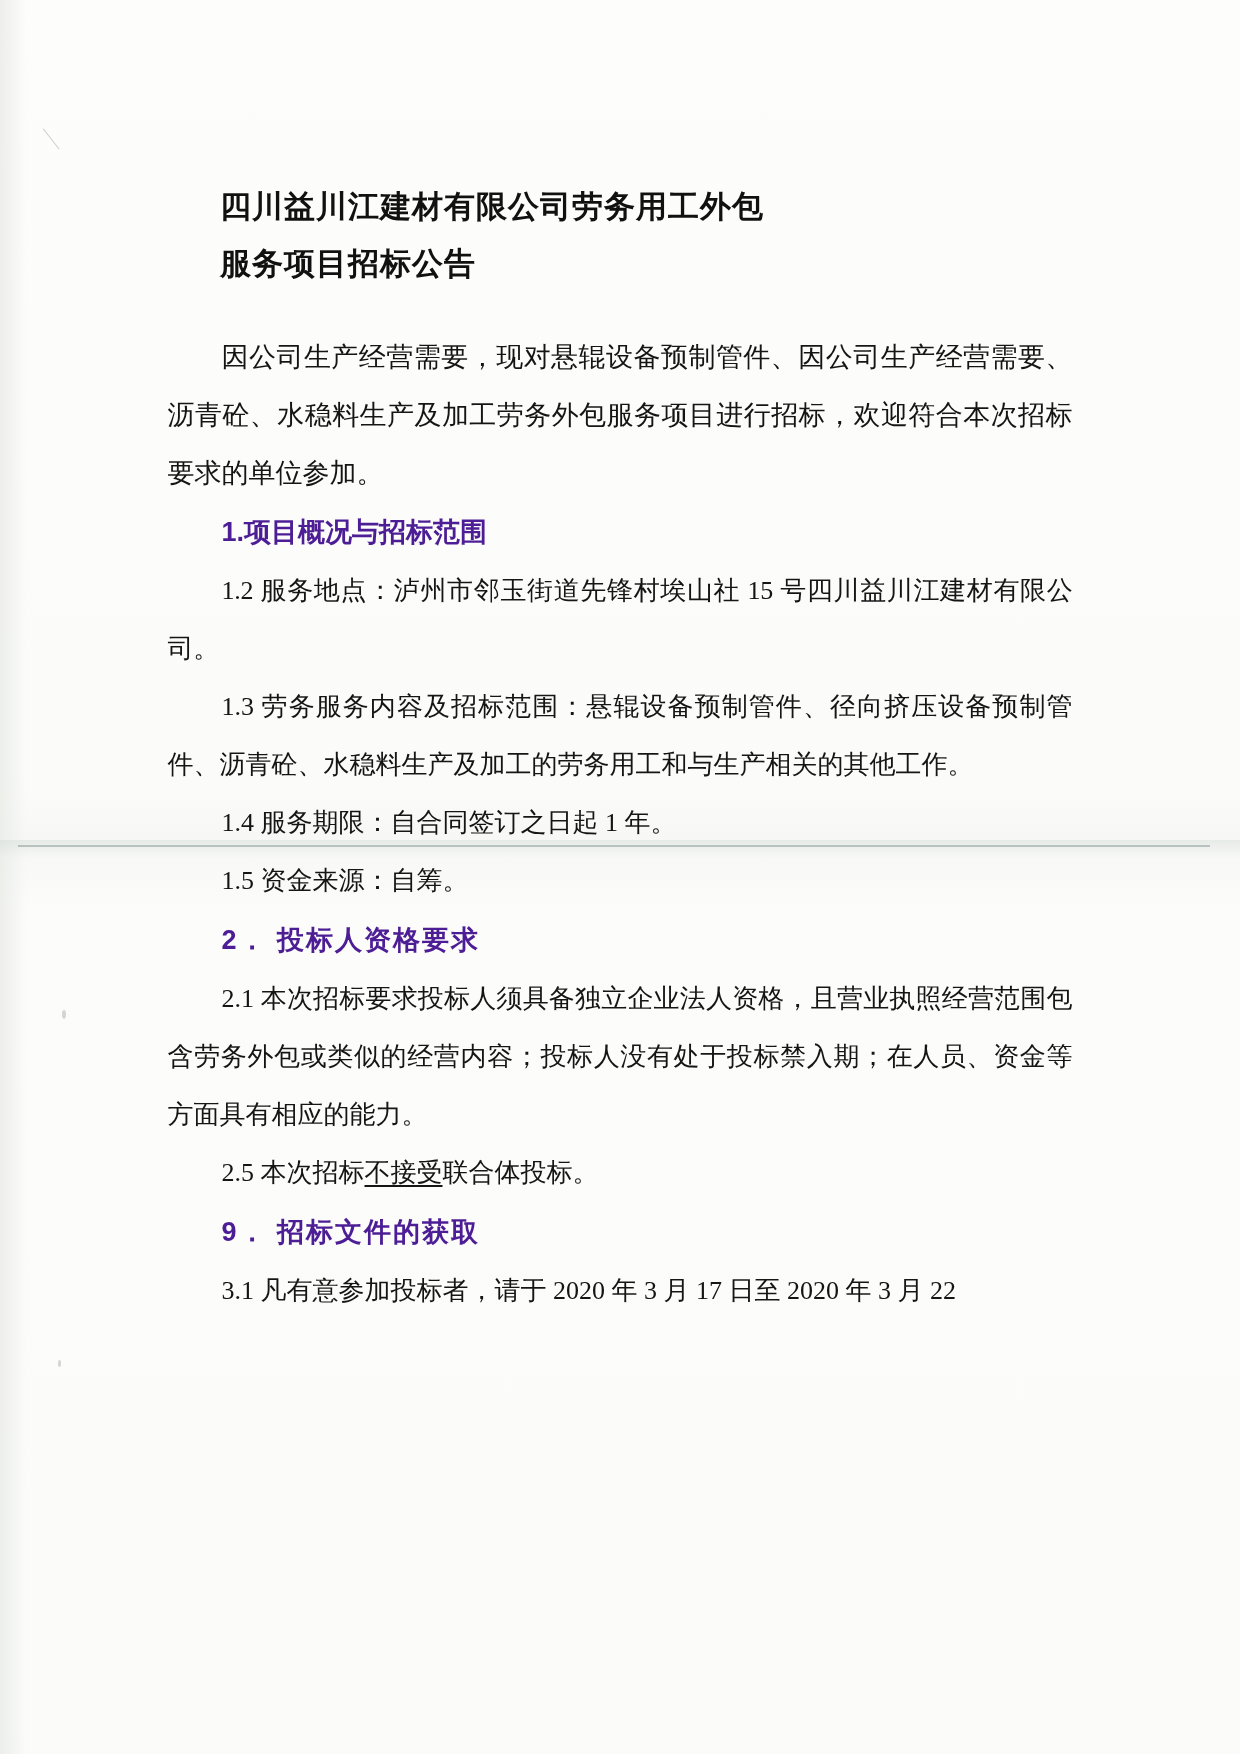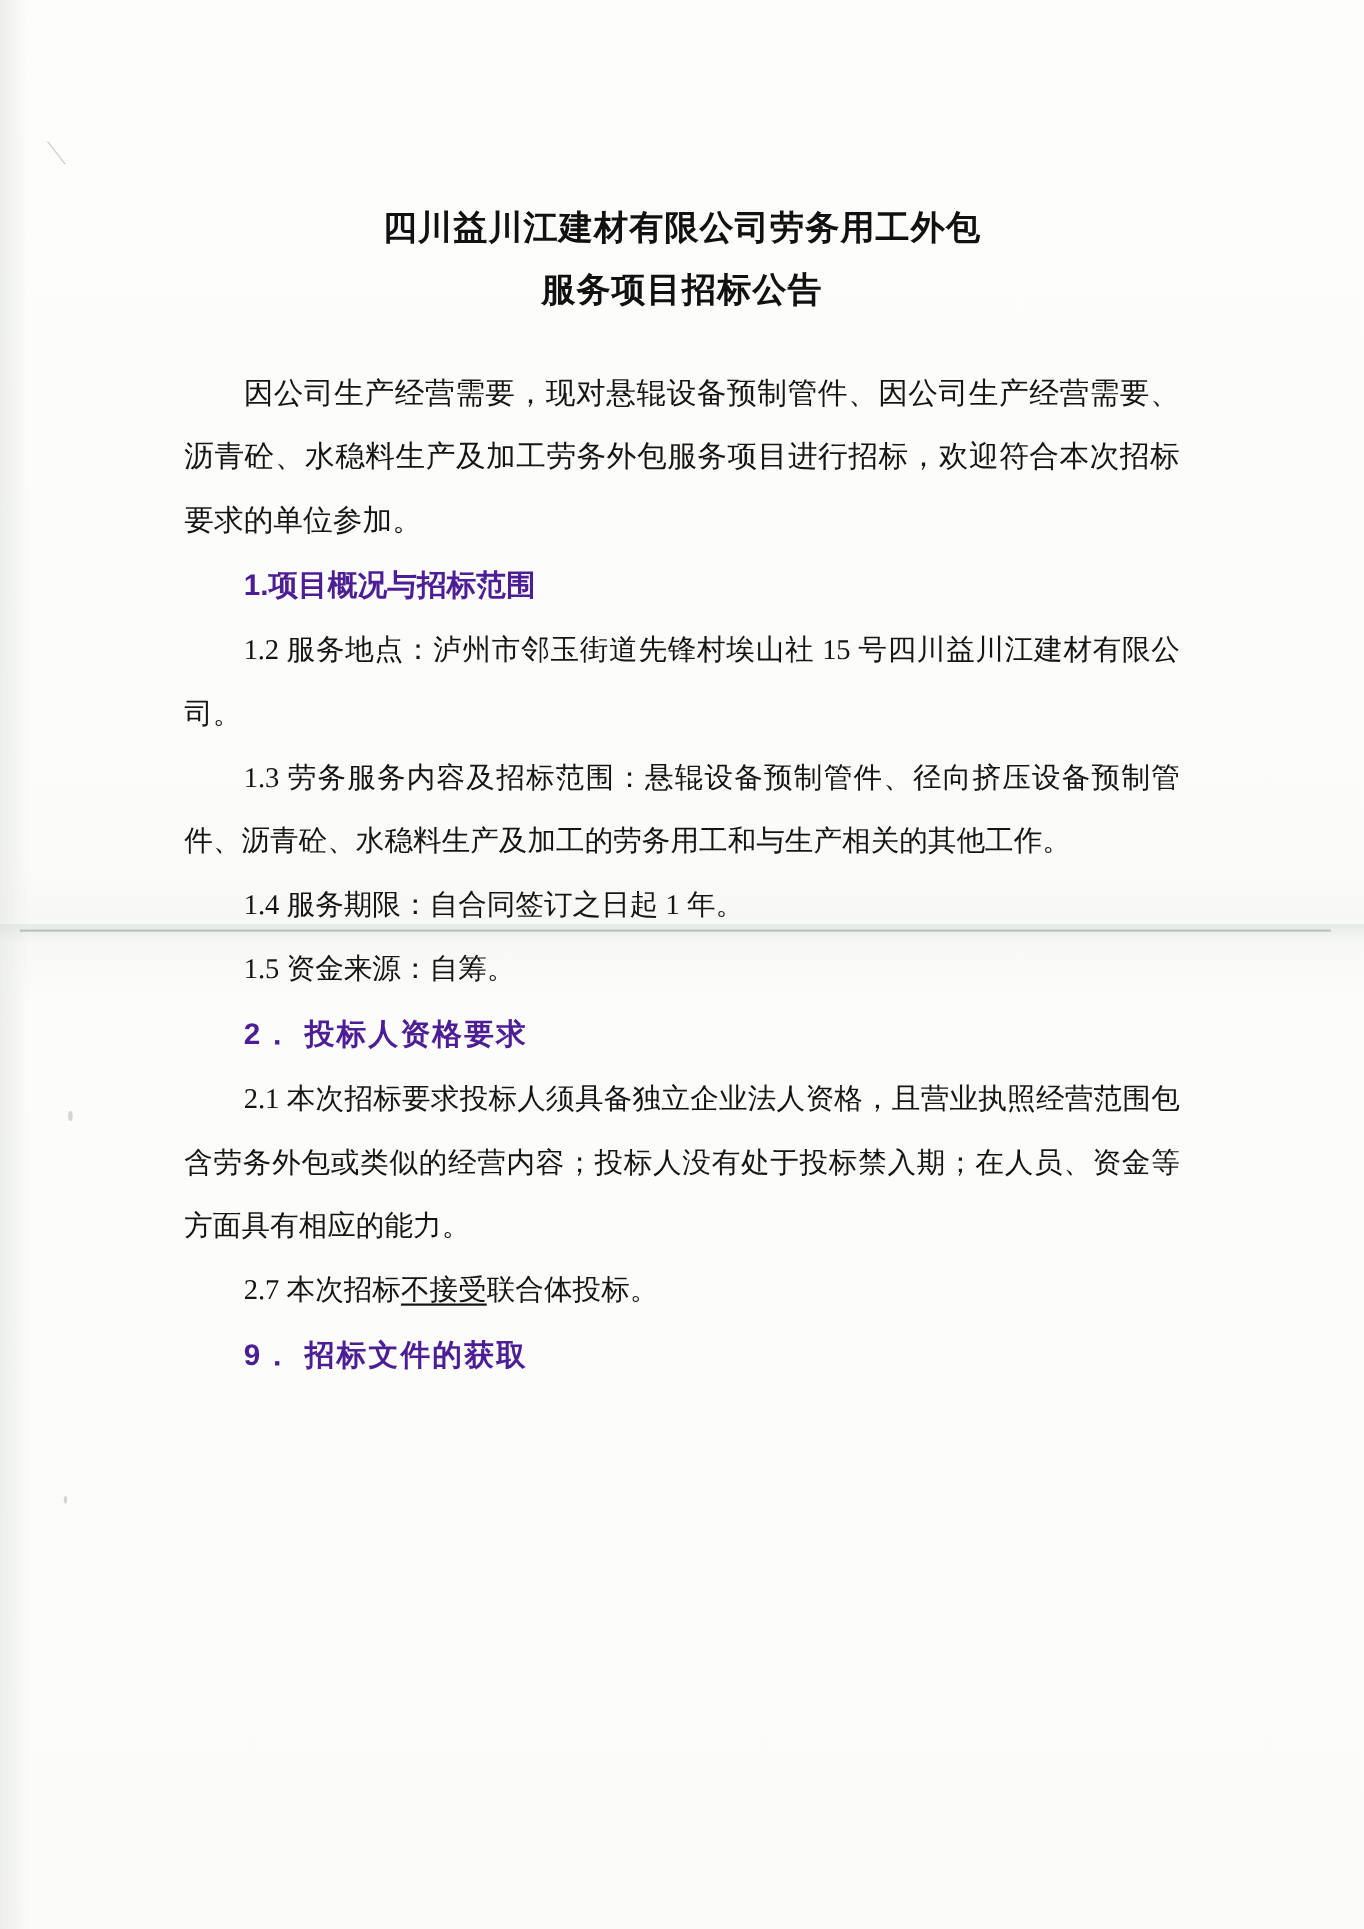--- a/index.html
+++ b/index.html
@@ -73,21 +73,21 @@
     top: 0;
     width: 1240px;
     height: 1754px;
     padding: 0;
   }
 
   .doc-title {
     width: 800px;
     margin: 0 auto;
     padding-top: 178px;
-    text-align: center;
+    text-align: left;
     font-family: "Liberation Sans", sans-serif;
     font-weight: bold;
     font-size: 31px;
     line-height: 57px;
     letter-spacing: 1px;
     color: #111;
   }
   .doc-title .line2 {
     display: block;
   }
@@ -159,21 +159,22 @@
     <p class="para">因公司生产经营需要，现对悬辊设备预制管件、因公司生产经营需要、沥青砼、水稳料生产及加工劳务外包服务项目进行招标，欢迎符合本次招标要求的单位参加。</p>
 
     <h2 class="heading">1.项目概况与招标范围</h2>
     <p class="sub-tight">1.2 服务地点：泸州市邻玉街道先锋村埃山社 15 号四川益川江建材有限公司。</p>
     <p class="sub">1.3 劳务服务内容及招标范围：悬辊设备预制管件、径向挤压设备预制管件、沥青砼、水稳料生产及加工的劳务用工和与生产相关的其他工作。</p>
     <p class="sub">1.4 服务期限：自合同签订之日起 1 年。</p>
     <p class="sub">1.5 资金来源：自筹。</p>
 
     <h2 class="heading wide">2． 投标人资格要求</h2>
     <p class="sub">2.1 本次招标要求投标人须具备独立企业法人资格，且营业执照经营范围包含劳务外包或类似的经营内容；投标人没有处于投标禁入期；在人员、资金等方面具有相应的能力。</p>
-    <p class="sub"><span>2.7 本次招标</span><span class="u">不接受</span><span>联合体投标。</span></p>
+    <p class="sub"><span>2.5 本次招标</span><span class="u">不接受</span><span>联合体投标。</span></p>
 
     <h2 class="heading wide">9． 招标文件的获取</h2>
+    <p class="sub">3.1 凡有意参加投标者，请于 2020 年 3 月 17 日至 2020 年 3 月 22</p>
 
   </div>
 </div>
 
 <div class="scan-band"></div>
 <div class="scan-line"></div>
 
 </body></html>

